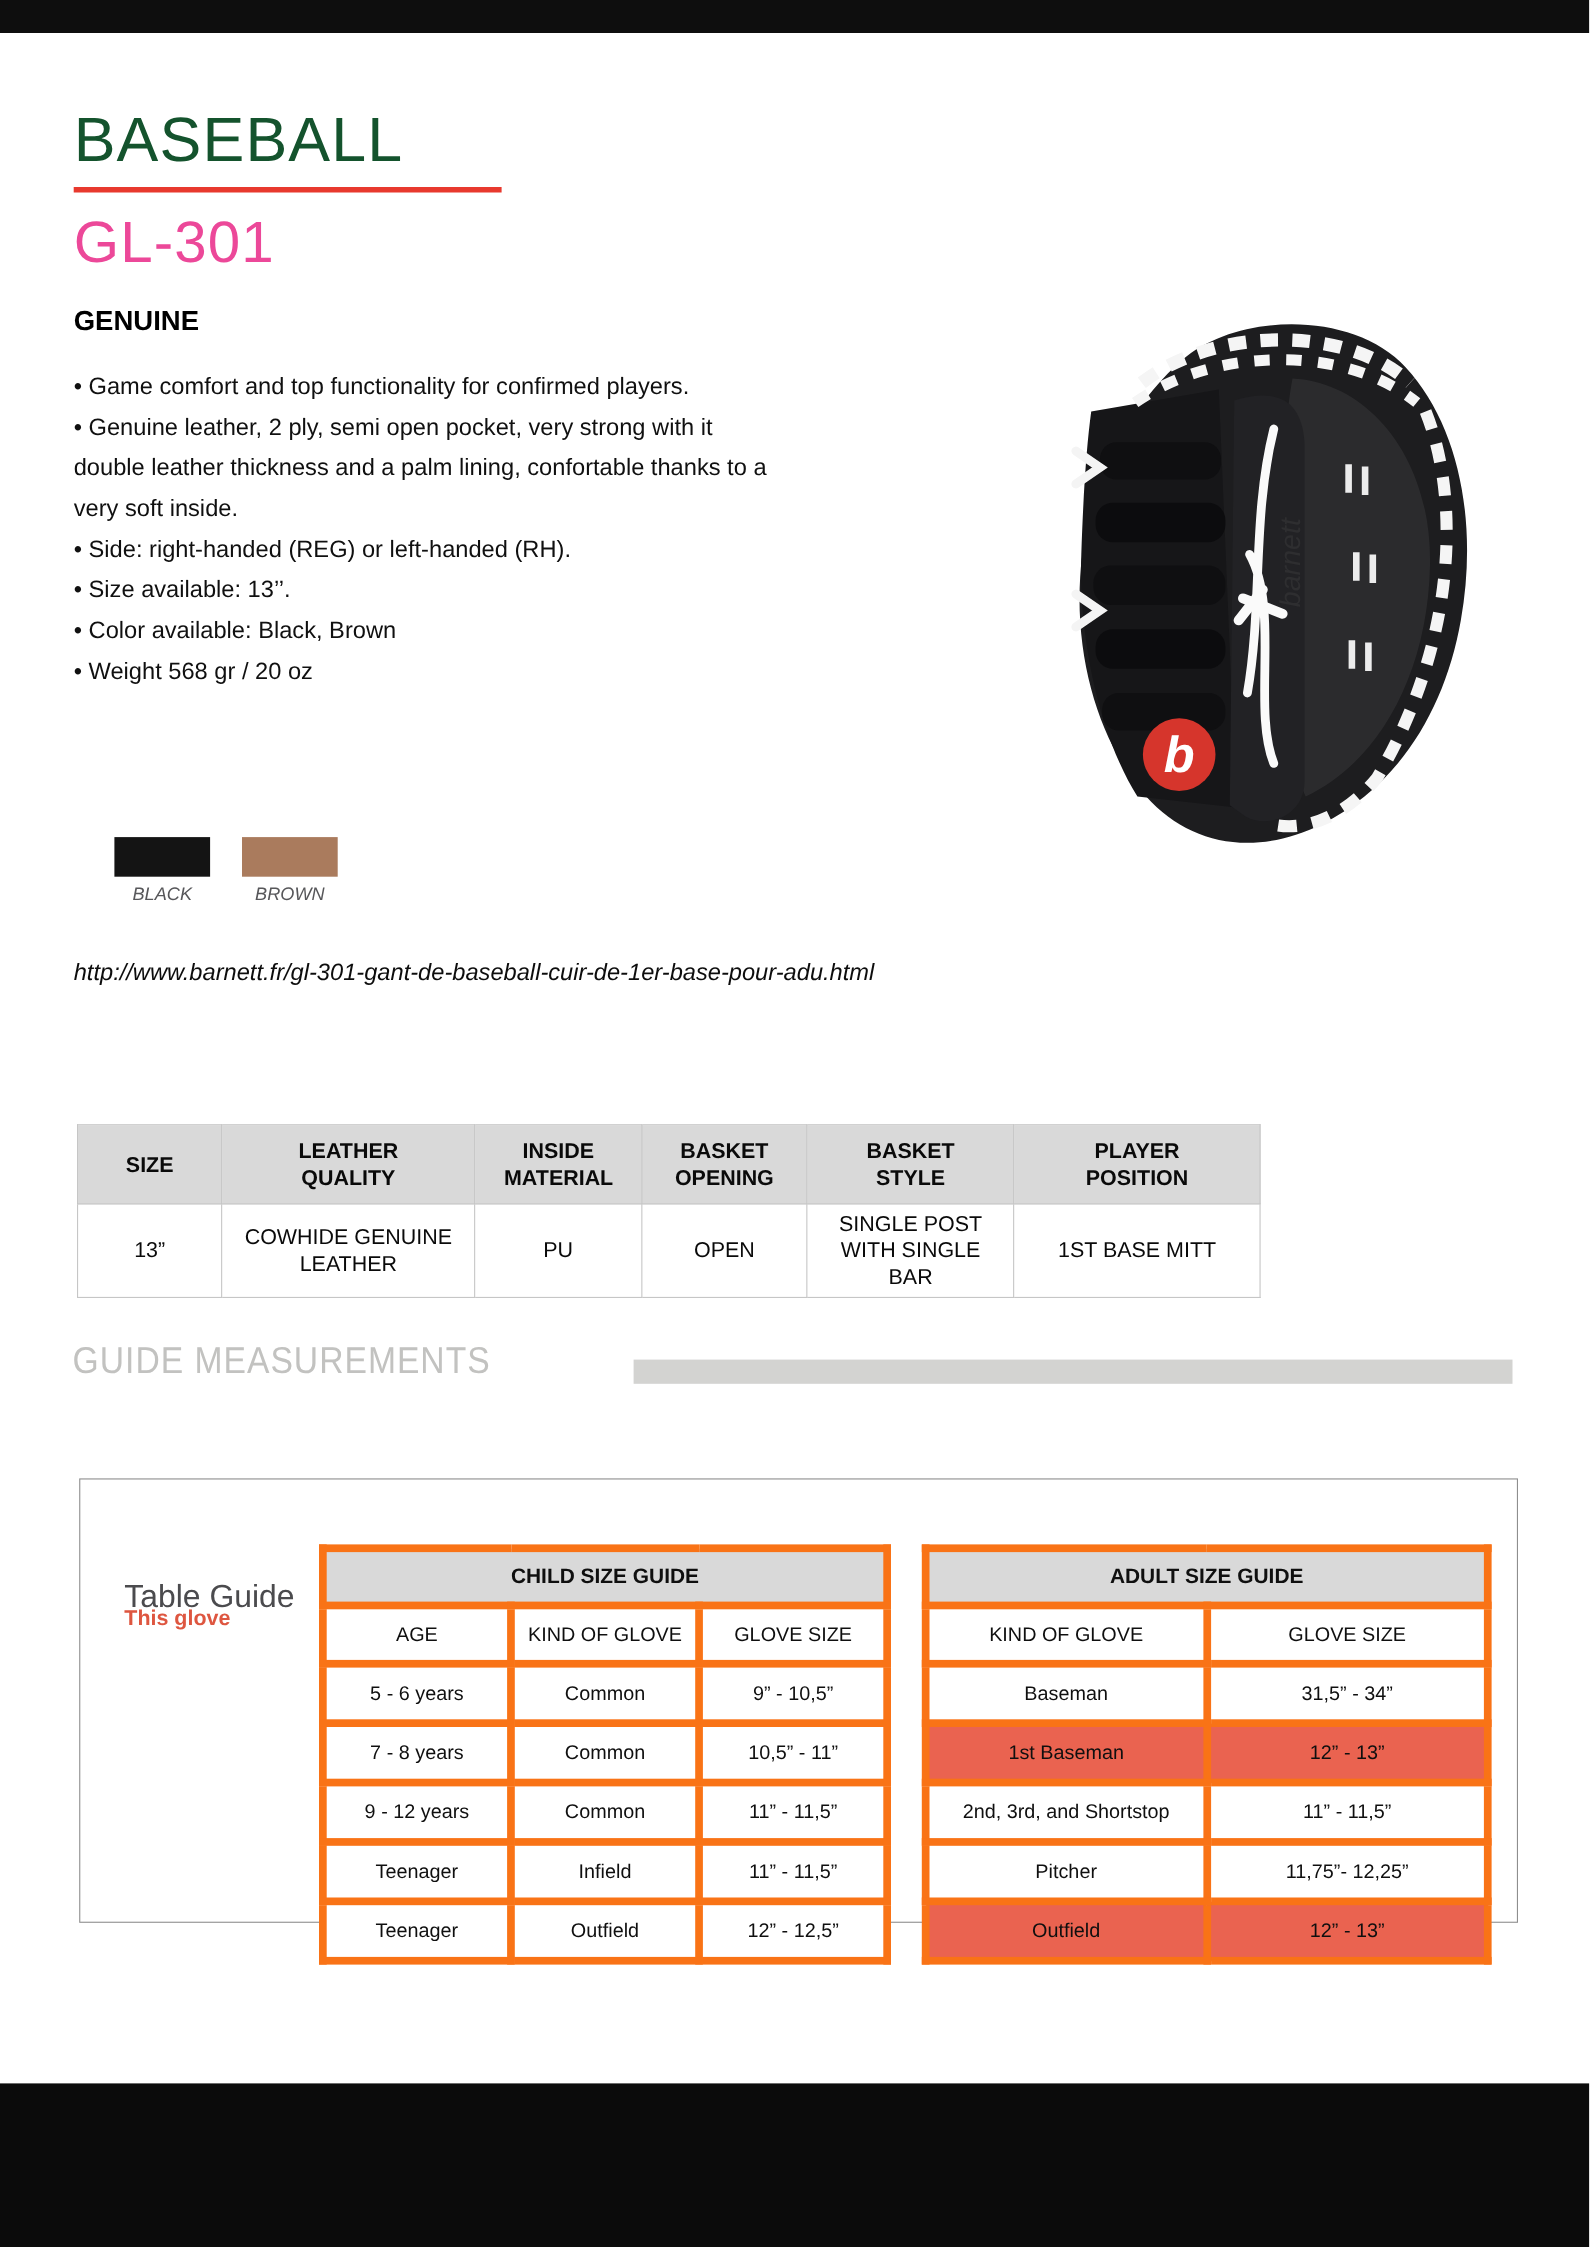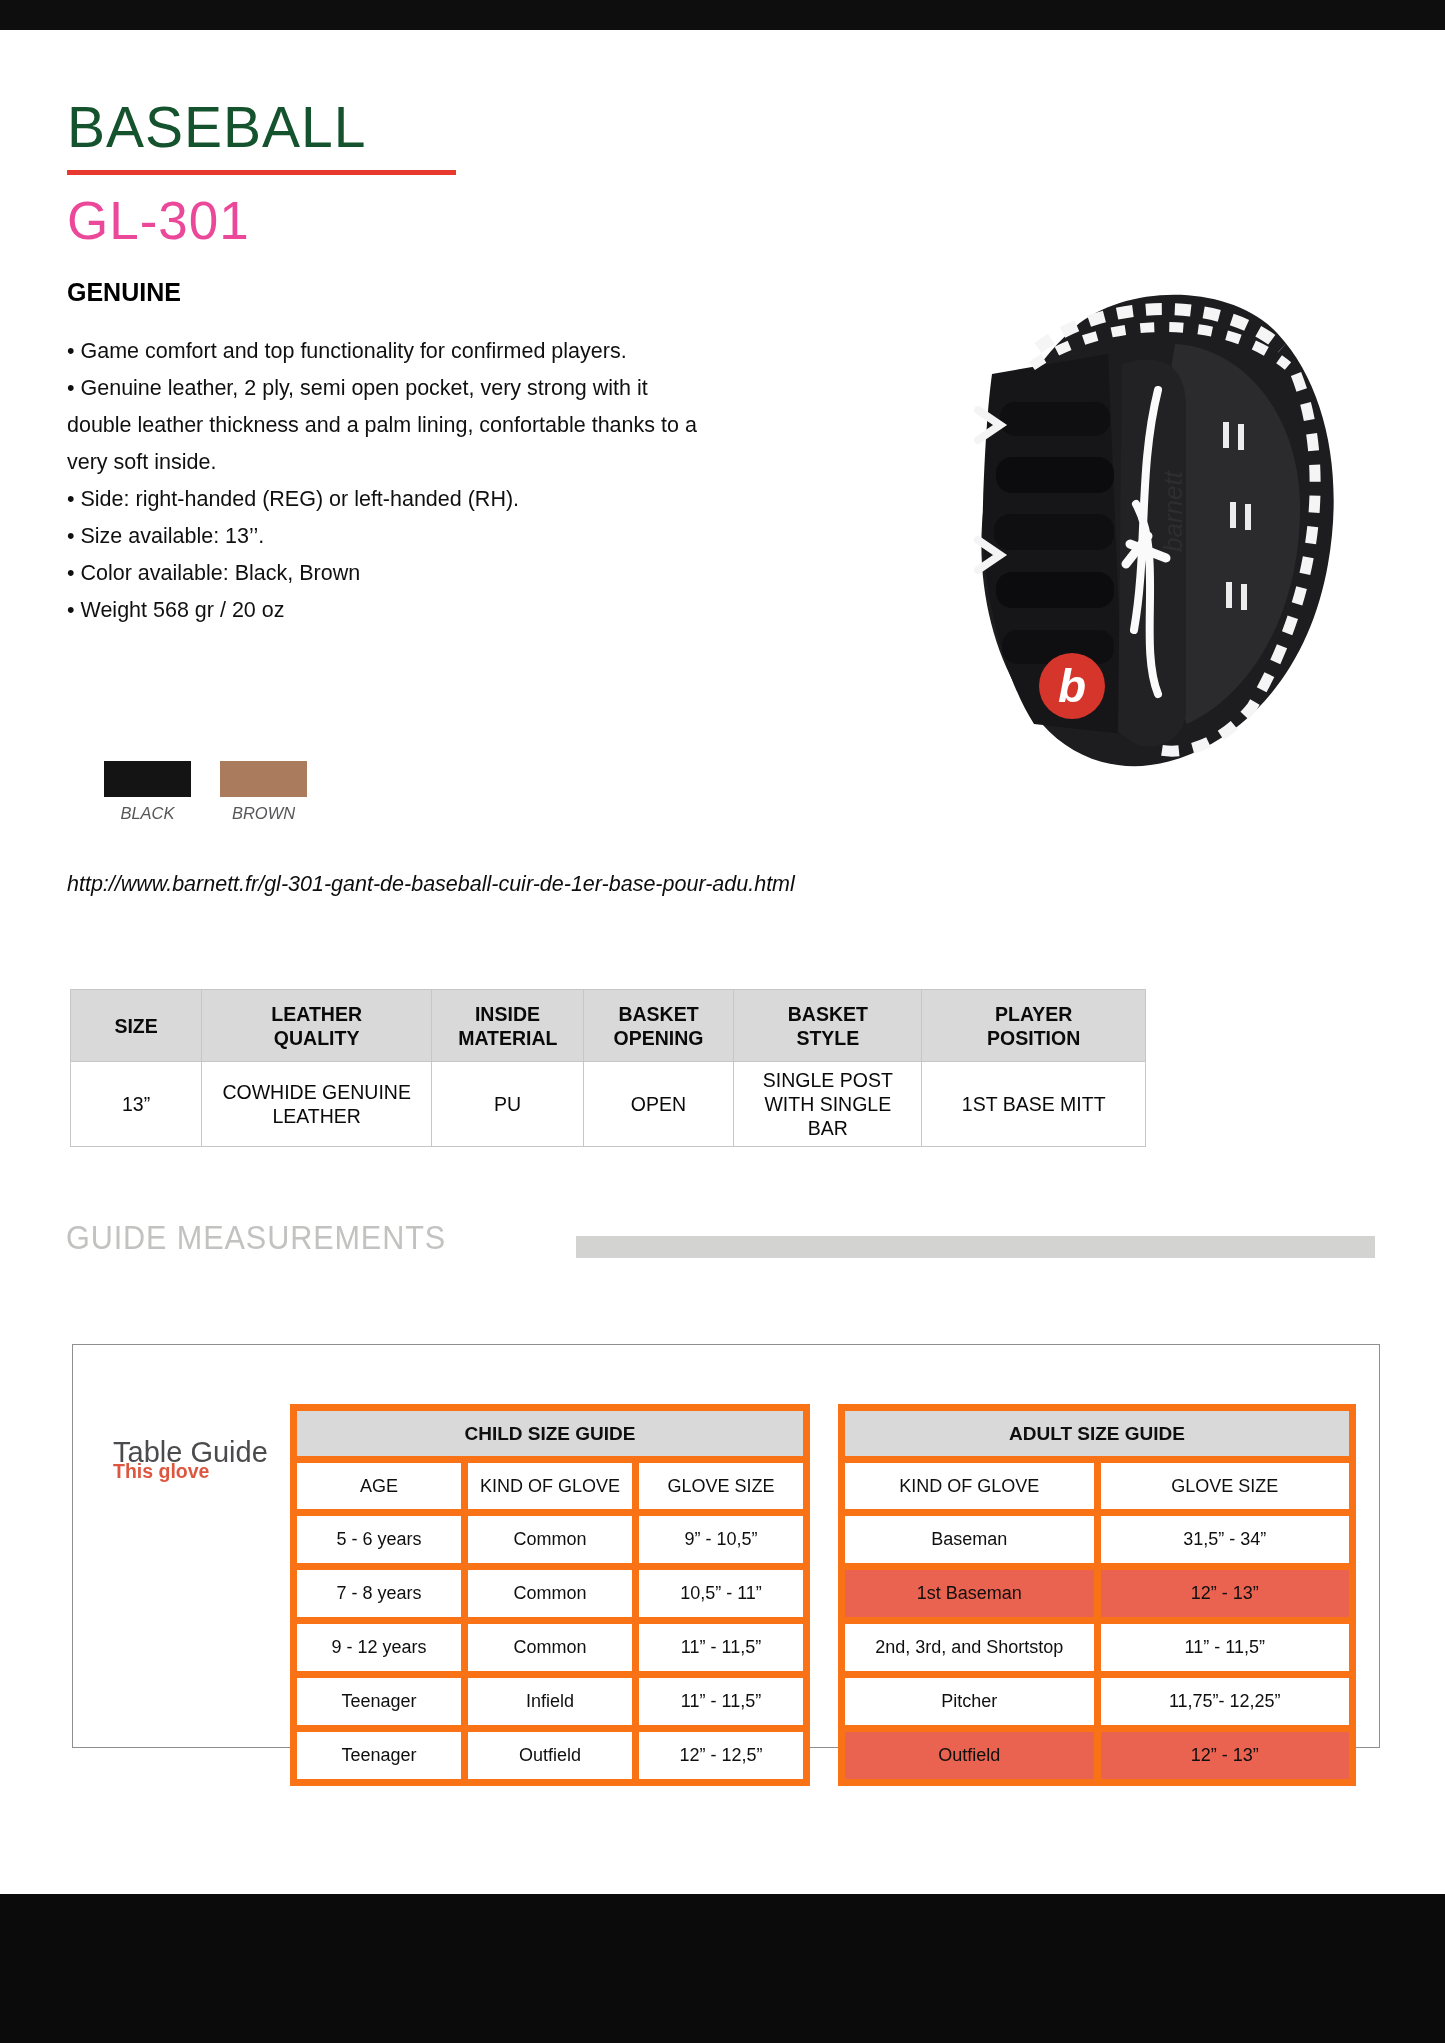--- a/index.html
+++ b/index.html
@@ -18,21 +18,21 @@
   .swatches{position:absolute;left:104px;top:761px;display:flex;gap:29px;}
   .swatch{width:87px;text-align:center;}
   .swatch .chip{width:87px;height:36px;}
   .chip-black{background:#141414;}
   .chip-brown{background:#aa7b5d;}
   .swatch .lbl{margin-top:7px;font-size:16.5px;font-style:italic;color:#57575a;}
 
   .url{position:absolute;left:67px;top:872px;font-size:21.5px;font-style:italic;color:#0d0d0d;}
 
   table{border-collapse:collapse;table-layout:fixed;}
-  .spec{position:absolute;left:70px;top:989px;width:1076px;}
+  .spec{position:absolute;left:70px;top:1022px;width:1076px;}
   .spec th{background:#d9d9d9;font-weight:bold;font-size:19.5px;height:71px;
            border:1px solid #c6c6c6;padding:0 26px;text-align:center;vertical-align:middle;line-height:24px;color:#0a0a0a;}
   .spec td{background:#fff;font-size:19.5px;height:84px;border:1px solid #c6c6c6;
            padding:0 12px;text-align:center;vertical-align:middle;line-height:24px;color:#0a0a0a;}
 
   .gm-title{position:absolute;left:66px;top:1218px;font-size:34px;color:#c2c2c0;
             transform:scaleX(0.9);transform-origin:left center;letter-spacing:1px;white-space:nowrap;}
   .gm-bar{position:absolute;left:576px;top:1236px;width:799px;height:22px;background:#d3d3d1;}
 
   .guide-box{position:absolute;left:72px;top:1344px;width:1306px;height:402px;border:1px solid #8e8e8e;background:#fff;}

